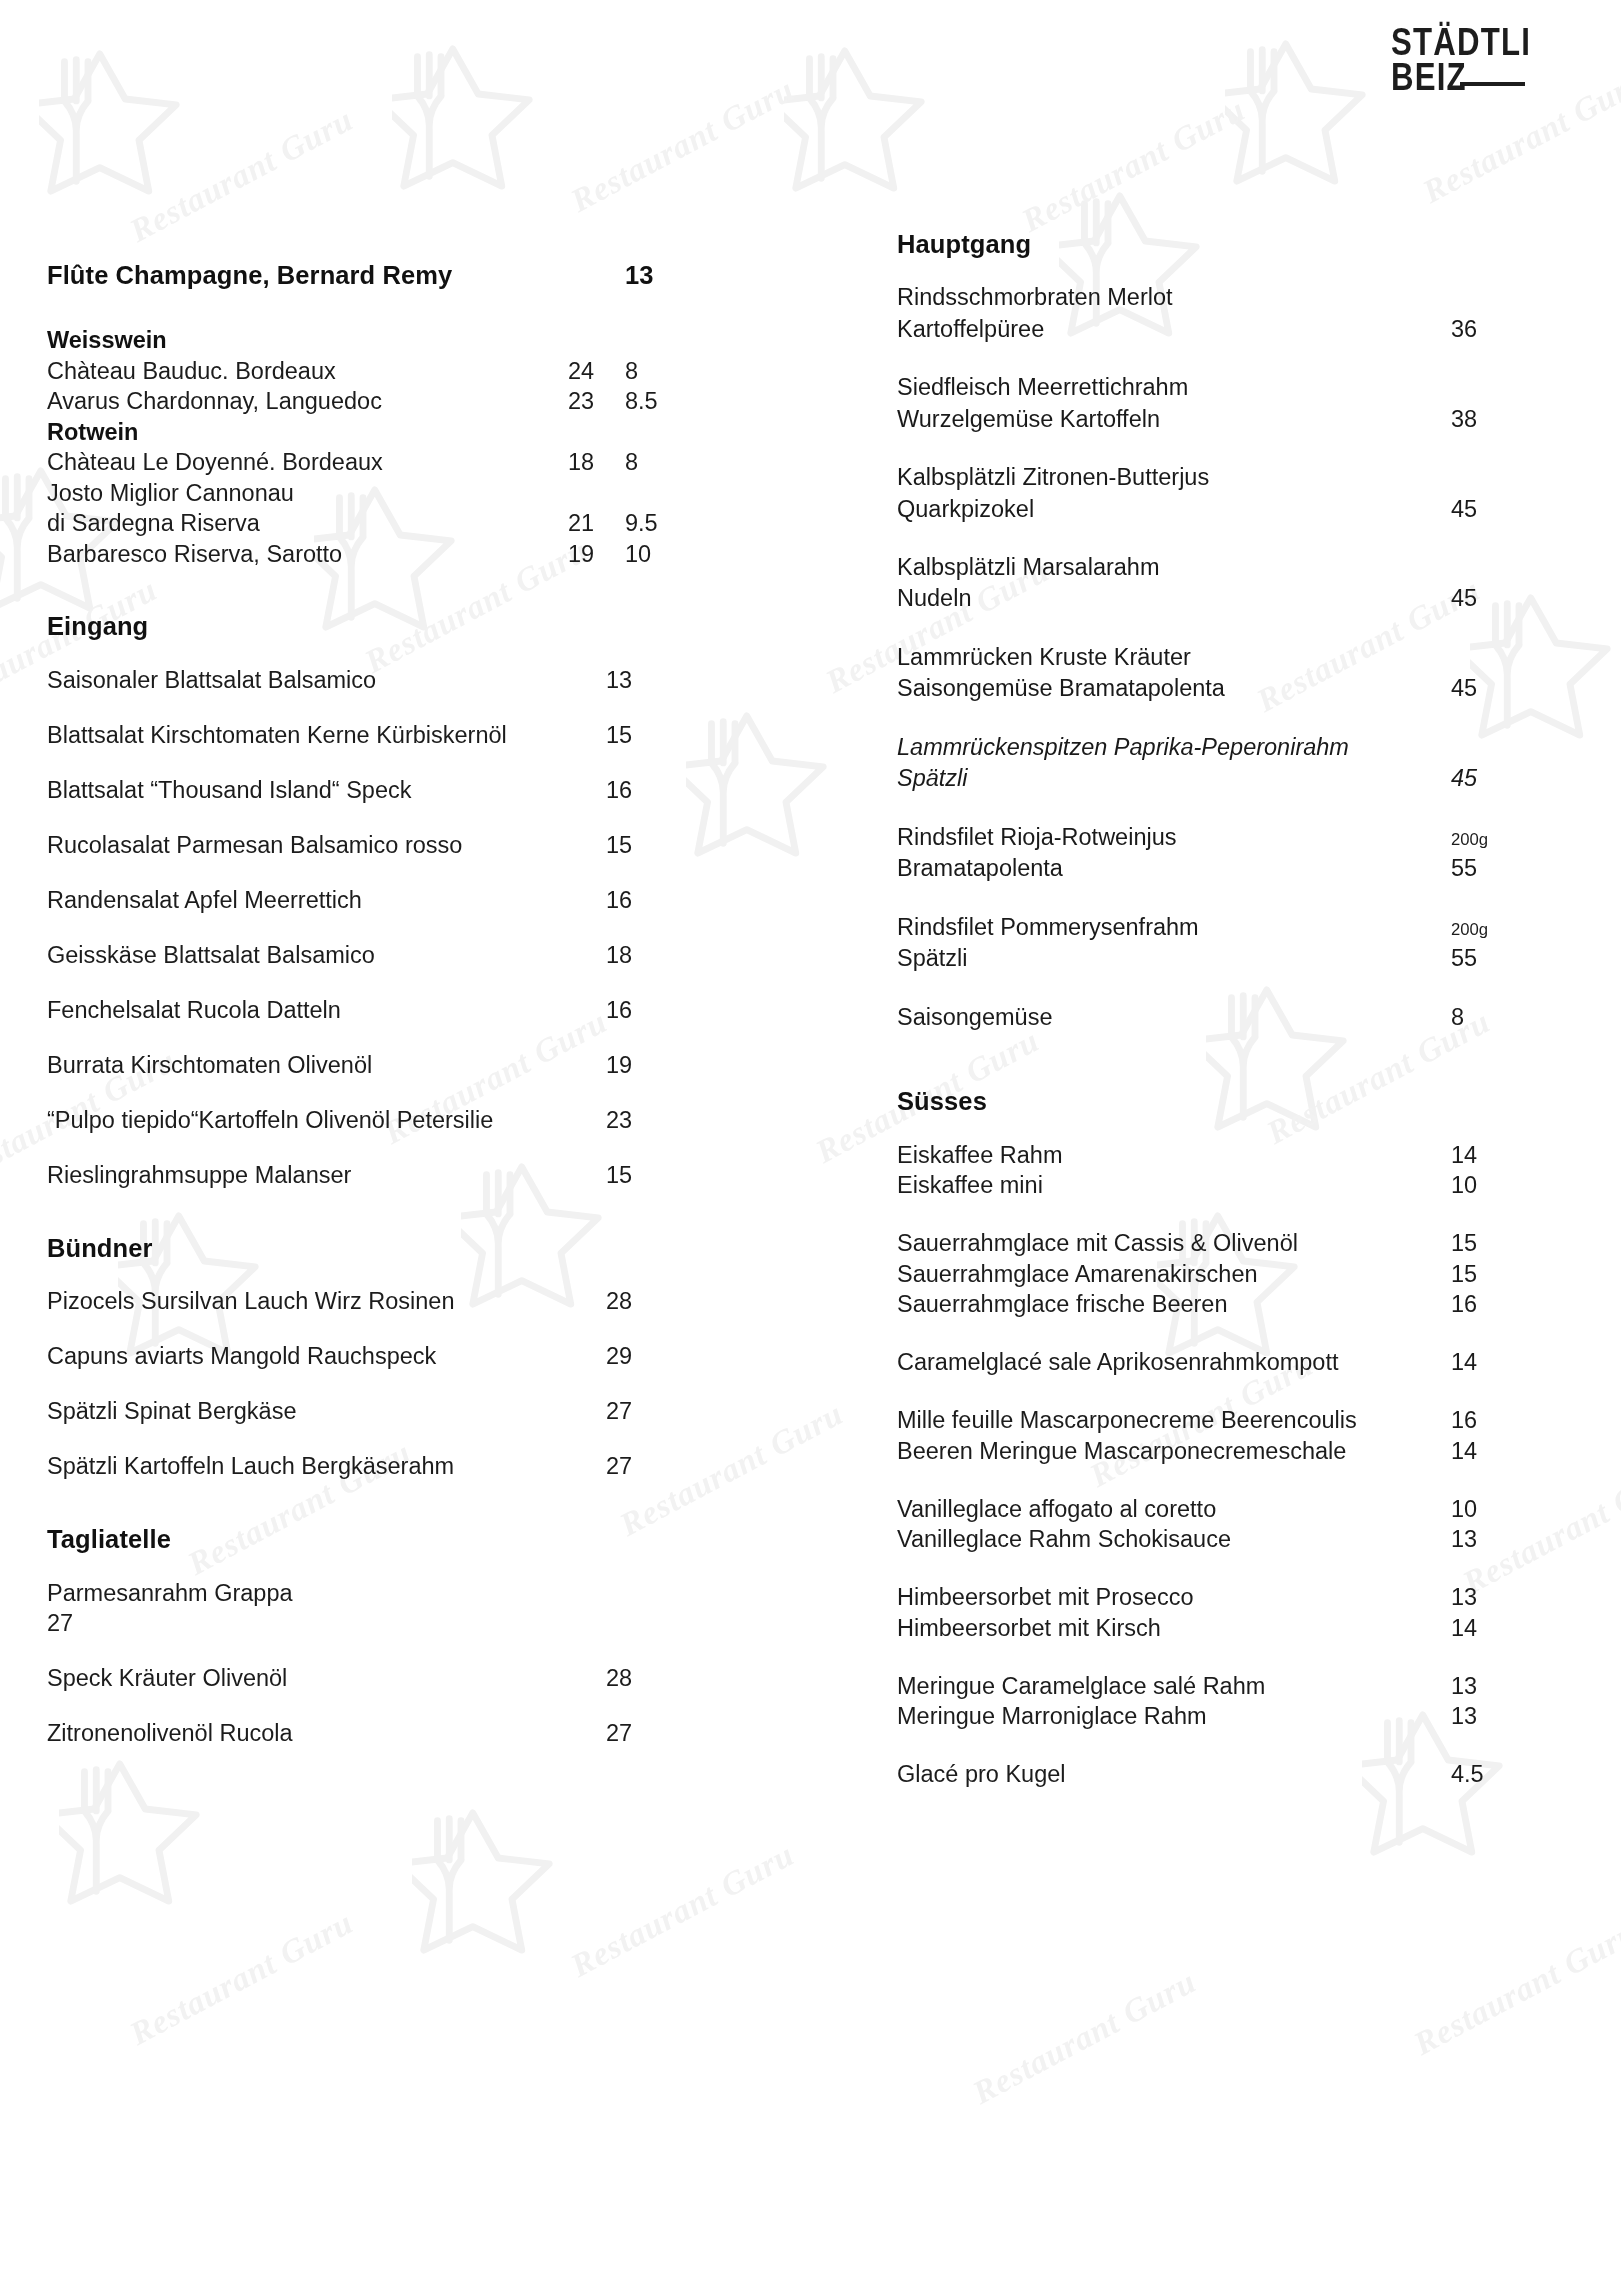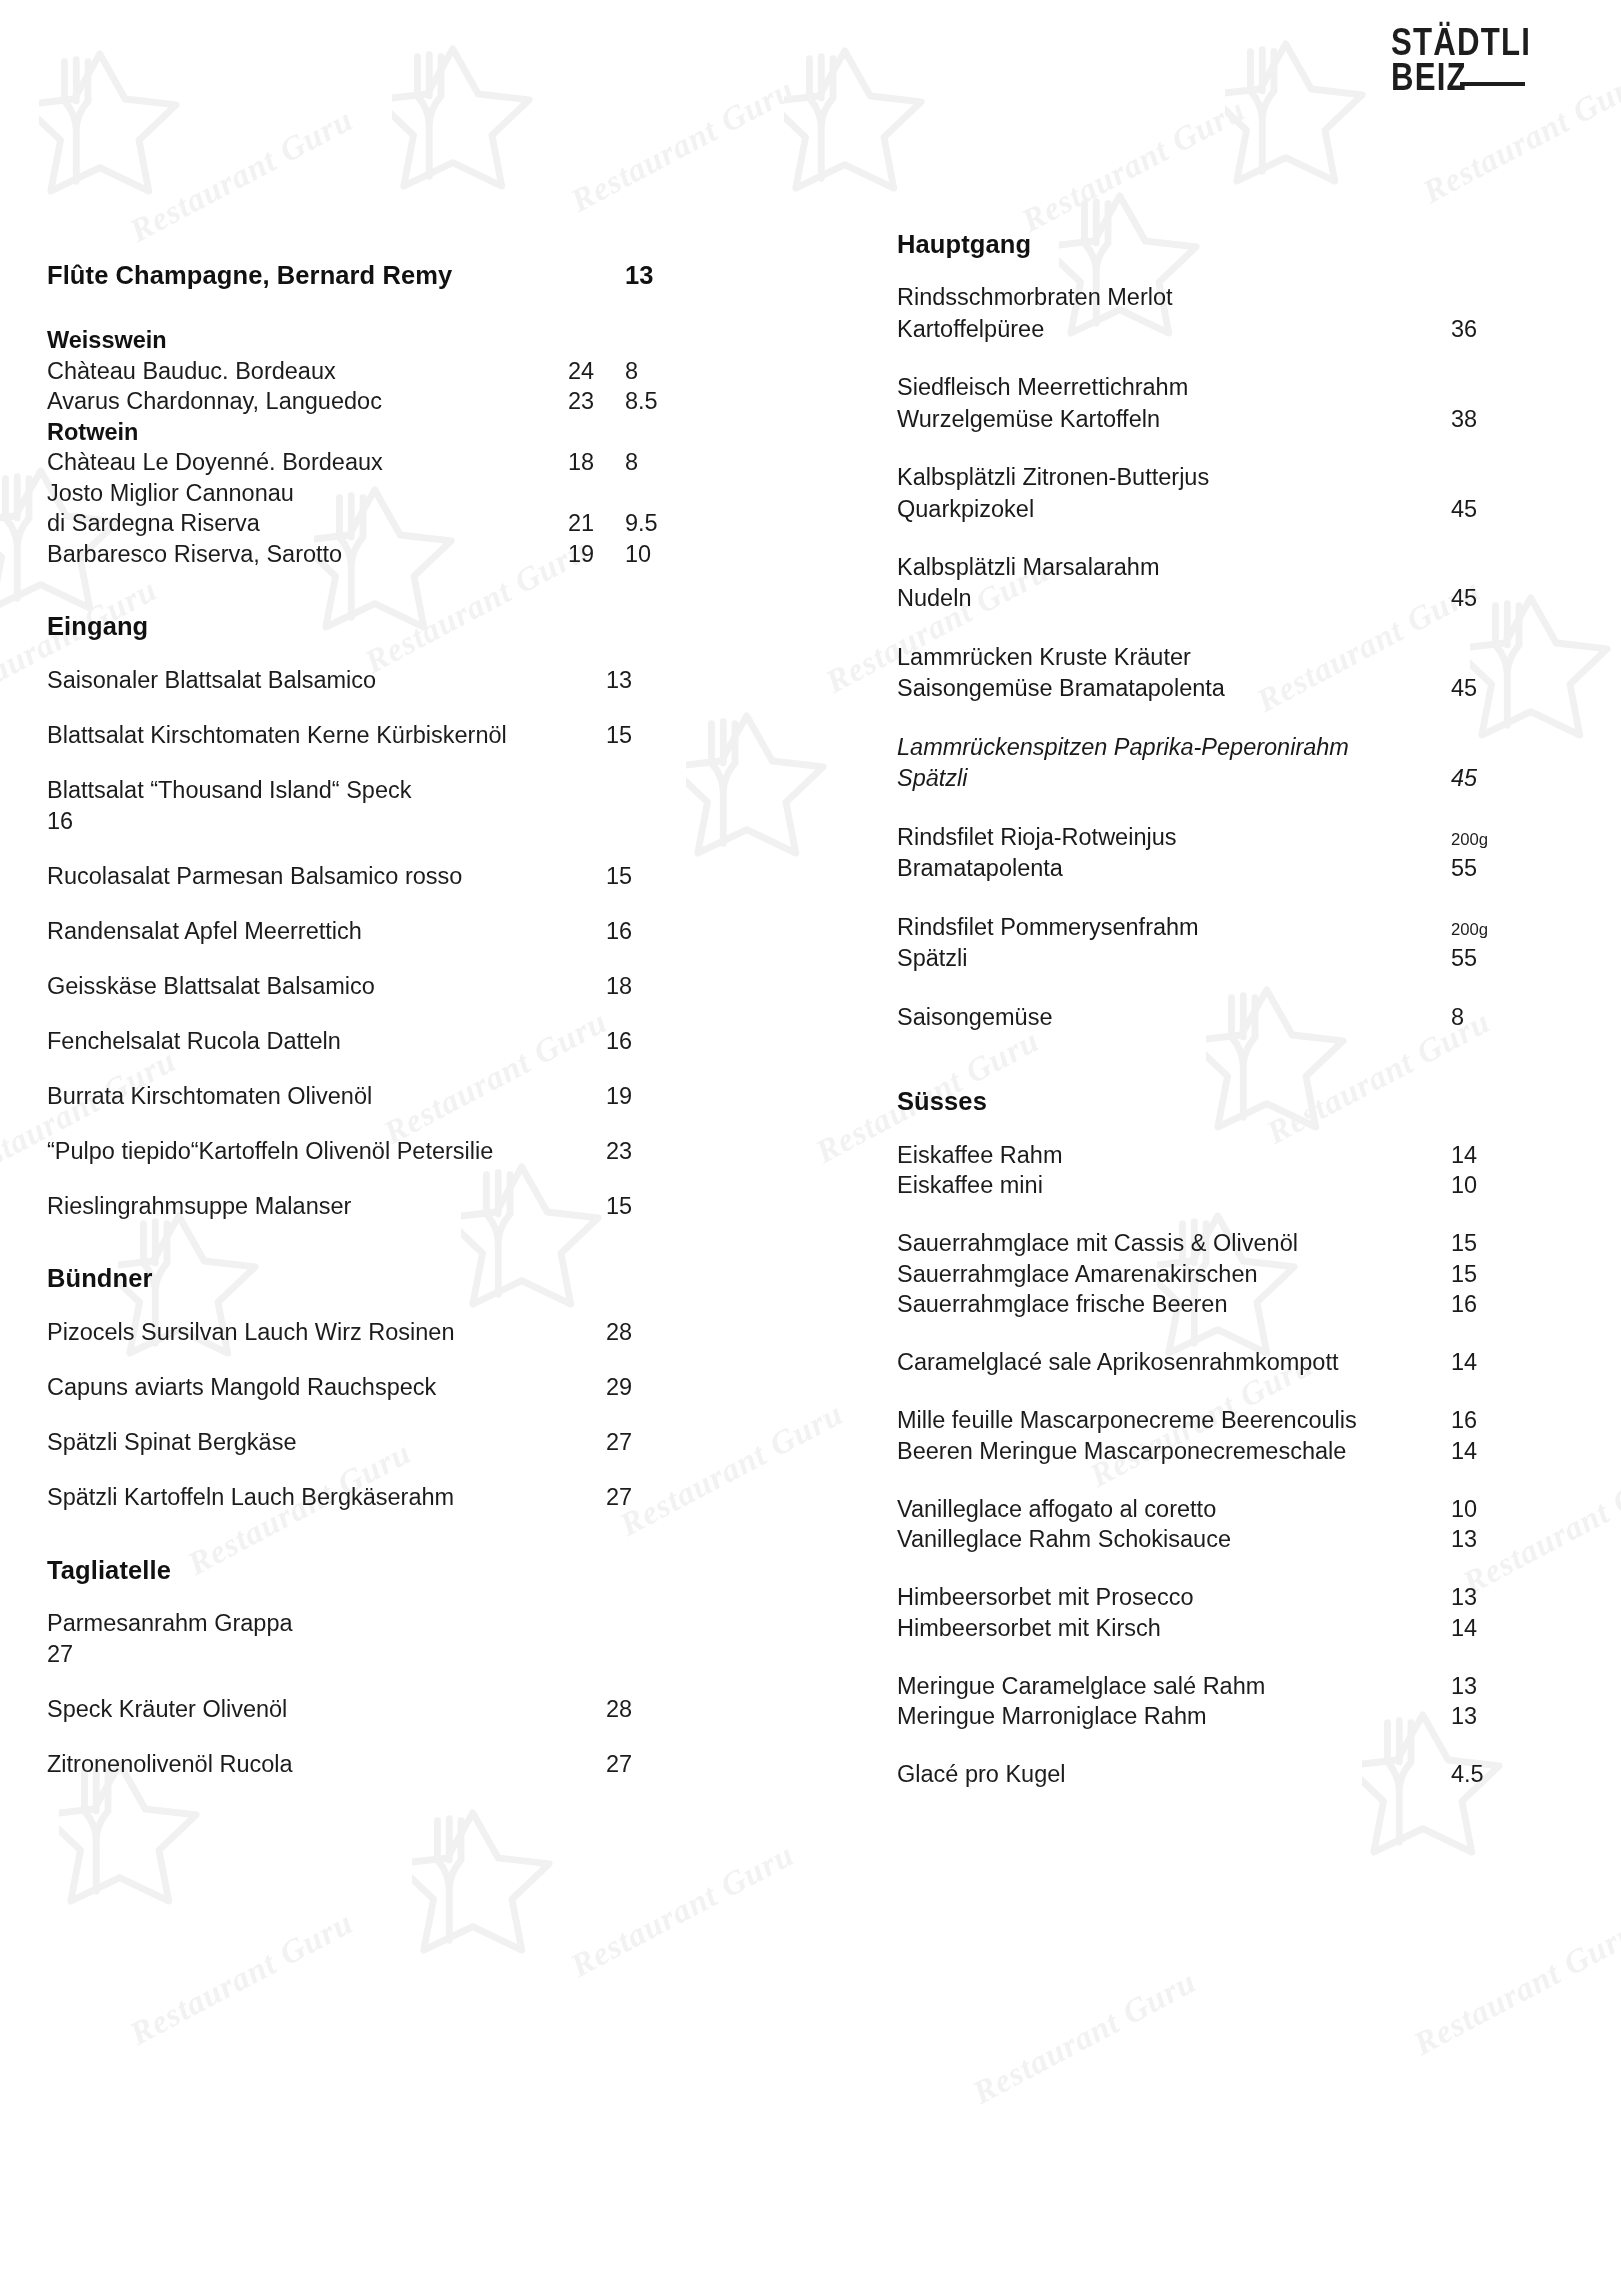--- a/index.html
+++ b/index.html
@@ -381,21 +381,21 @@
       <div class="row" style="margin-bottom:24.5px;">
         <span class="nm">Saisonaler Blattsalat Balsamico</span>
         <span class="sp"></span>
         <span class="pc p-one">13</span>
       </div>
       <div class="row" style="margin-bottom:24.5px;">
         <span class="nm">Blattsalat Kirschtomaten Kerne Kürbiskernöl</span>
         <span class="sp"></span>
         <span class="pc p-one">15</span>
       </div>
-      <div class="row" style="margin-bottom:24.5px;flex-direction:column;">
+      <div class="row" style="margin-bottom:24.5px;">
         <span class="nm">Blattsalat “Thousand Island“ Speck</span>
         <span class="sp"></span>
         <span class="pc p-one">16</span>
       </div>
       <div class="row" style="margin-bottom:24.5px;">
         <span class="nm">Rucolasalat Parmesan Balsamico rosso</span>
         <span class="sp"></span>
         <span class="pc p-one">15</span>
       </div>
       <div class="row" style="margin-bottom:24.5px;">

